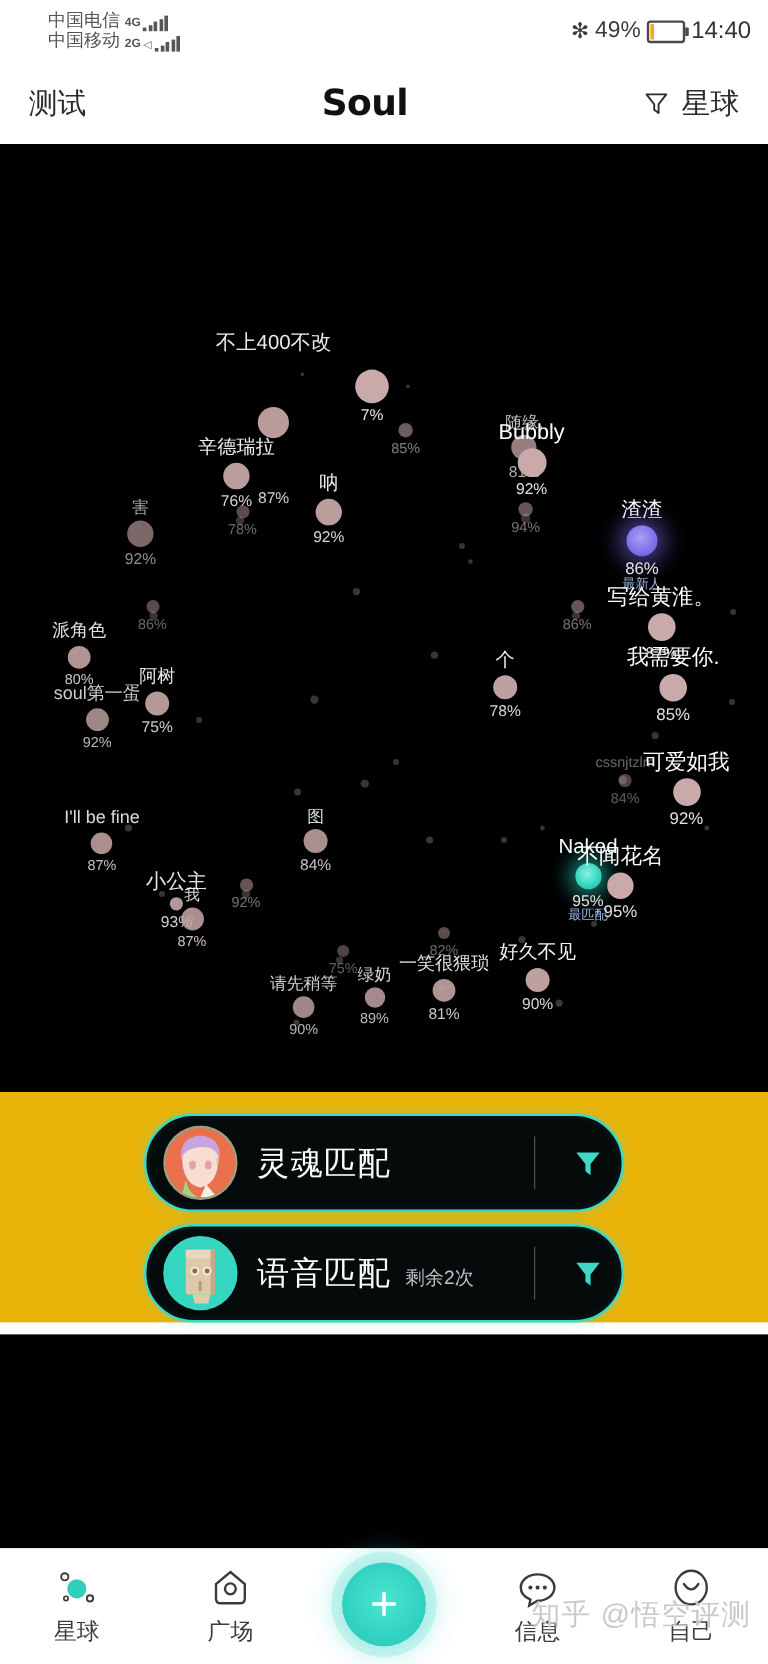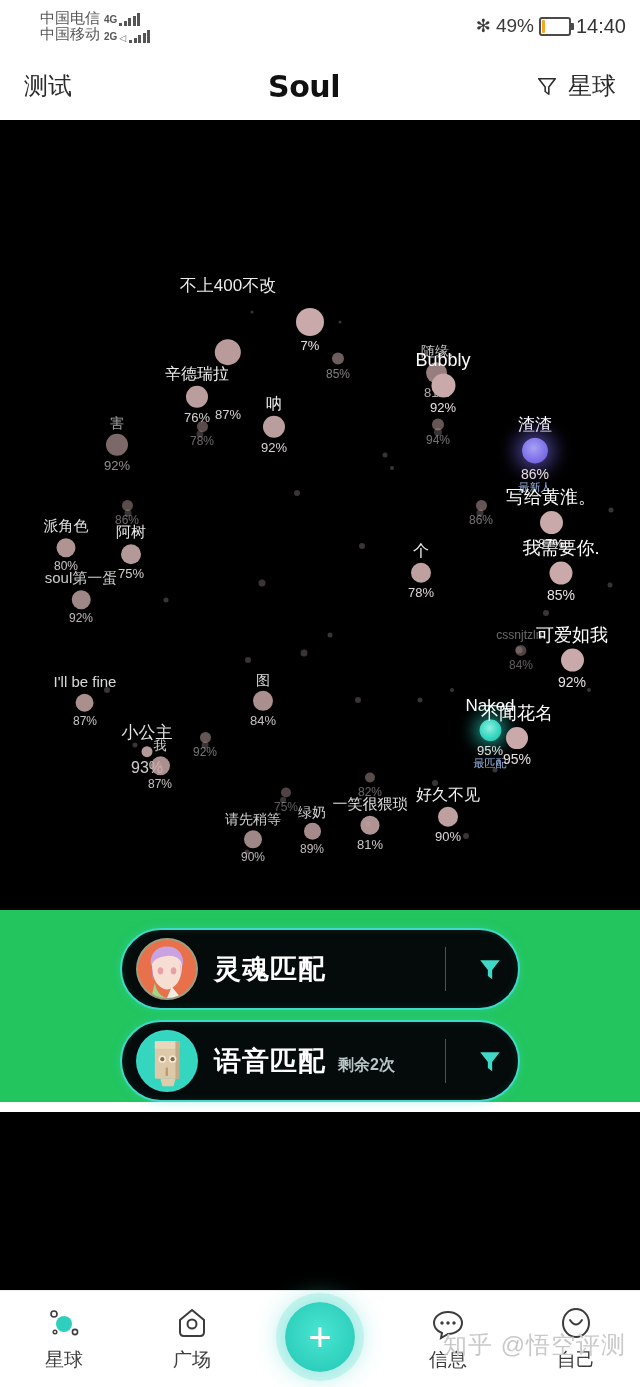--- a/index.html
+++ b/index.html
@@ -177,23 +177,22 @@
   }
   .bgdot {
     position:absolute;
     border-radius:50%;
     background:#3a3434;
     transform: translate(-50%, -50%);
   }
 
   
   .cards {
-    background:#22c55e;
+    background:#eab308;
     padding: 8px 0 0 0;
-    font-weight: bold;
   }
   .match-card {
     position:relative;
     margin: 10px auto;
     width: 400px;
     height: 82px;
     border: 2px solid #3fd9c8;
     border-radius: 44px;
     background: #050a0a;
     display:flex;
@@ -436,21 +435,21 @@
     <div class="planet-node" style="left: 561px; top: 450px; opacity: 1;">
       <div class="p-name" style="font-size: 18px;">我需要你.</div>
       <div class="p-ball" style="width: 23px; height: 23px;"></div>
       <div class="p-pct" style="font-size: 14px;">85%</div>
     </div>
     <div class="planet-node" style="left: 66px; top: 425px; opacity: 0.88;">
       <div class="p-name" style="font-size: 15px;">派角色</div>
       <div class="p-ball" style="width: 19px; height: 19px;"></div>
       <div class="p-pct" style="font-size: 12px;">80%</div>
     </div>
-    <div class="planet-node" style="left: 131px; top: 432px; opacity: 0.9;">
+    <div class="planet-node" style="left: 131px; top: 464px; opacity: 0.9;">
       <div class="p-name" style="font-size: 15px;">阿树</div>
       <div class="p-ball" style="width: 20px; height: 20px;"></div>
       <div class="p-pct" style="font-size: 13px;">75%</div>
     </div>
     <div class="planet-node" style="left: 81px; top: 477px; opacity: 0.8;">
       <div class="p-name" style="font-size: 15px;">soul第一蛋</div>
       <div class="p-ball" style="width: 19px; height: 19px;"></div>
       <div class="p-pct" style="font-size: 12px;">92%</div>
     </div>
     <div class="planet-node" style="left: 127px; top: 393px; opacity: 0.45;">
@@ -493,21 +492,21 @@
       <div class="p-badge" style="font-size: 11px;">最匹配</div>
     </div>
     <div class="planet-node" style="left: 517px; top: 615px; opacity: 1;">
       <div class="p-name" style="font-size: 18px;">不闻花名</div>
       <div class="p-ball" style="width: 22px; height: 22px;"></div>
       <div class="p-pct" style="font-size: 14px;">95%</div>
     </div>
     <div class="planet-node" style="left: 147px; top: 630px; opacity: 0.9;">
       <div class="p-name" style="font-size: 17px;">小公主</div>
       <div class="p-ball" style="width: 11px; height: 11px;"></div>
-      <div class="p-pct" style="font-size: 16px;">93%</div>
+      <div class="p-pct" style="font-size: 13px;">93%</div>
     </div>
     <div class="planet-node" style="left: 160px; top: 645px; opacity: 0.85;">
       <div class="p-name" style="font-size: 13px;">我</div>
       <div class="p-ball" style="width: 19px; height: 19px;"></div>
       <div class="p-pct" style="font-size: 12px;">87%</div>
     </div>
     <div class="planet-node" style="left: 205px; top: 625px; opacity: 0.5;">
       <div class="p-ball" style="width: 11px; height: 11px;"></div>
       <div class="p-pct" style="font-size: 12px;">92%</div>
     </div>

